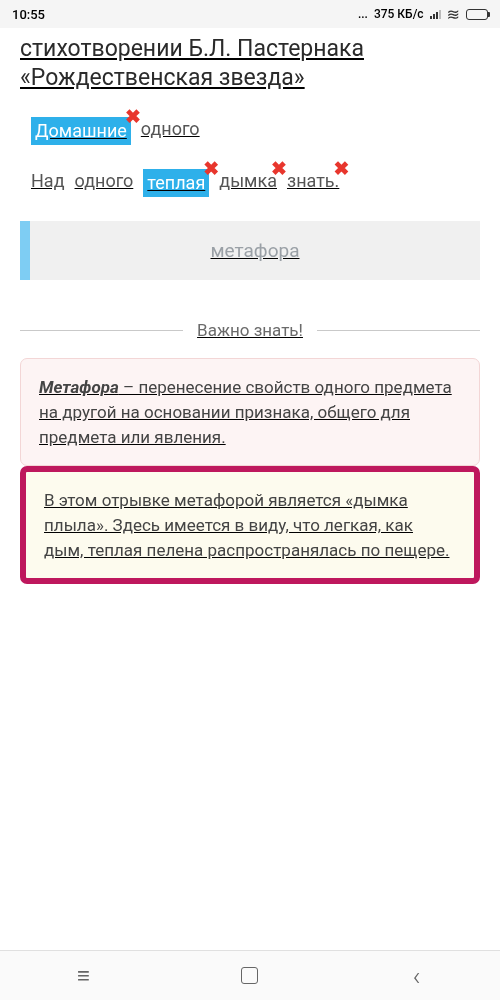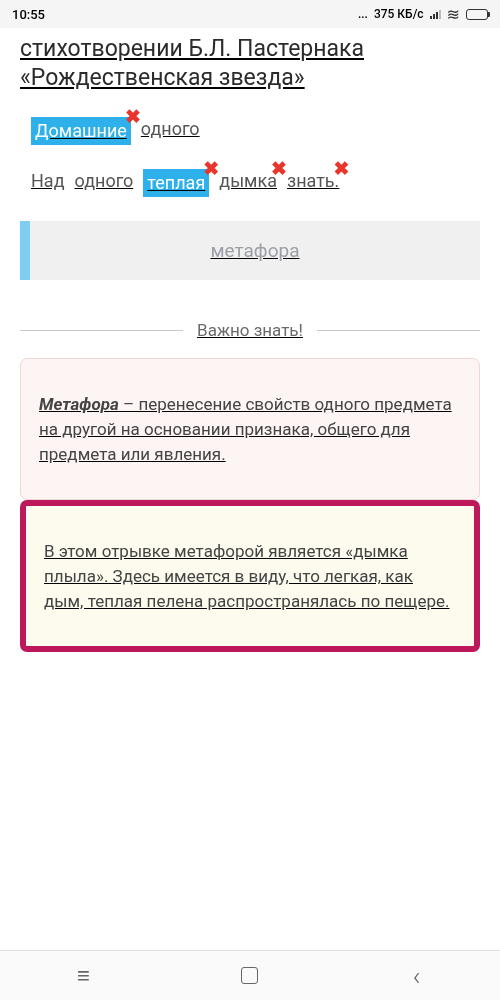--- a/index.html
+++ b/index.html
@@ -56,21 +56,21 @@
     .metaphor-box {
       margin: 18px 0 40px; background: #f0f0f0;
       border-left: 10px solid #7ecdf3;
       text-align: center; padding: 18px 0;
       color: #9aa0a6; font-size: 19px;
     }
     .divider-wrap { display: flex; align-items: center; margin: 18px 0; gap: 14px; }
     .divider-line { flex: 1; height: 1px; background: #c9c9c9; }
     .divider-label { color: #6b6b6b; font-size: 17px; }
     .info-box {
-      border-radius: 7px; padding: 33px 18px;
+      border-radius: 7px; padding: 16px 18px;
       font-size: 17px; line-height: 1.45; color: #444;
     }
     .info-box.pink { background: #fdf4f4; border: 1px solid #f3d6d6; }
     .info-box.yellow { background: #fdfbee; border: 6px solid #be185d; margin-bottom: 20px; }
     .info-box b { font-style: italic; font-weight: 700; }
     .nav-bar {
       position: absolute; bottom: 0; left: 0; right: 0;
       height: 50px; background: #fafafa;
       display: flex; justify-content: space-around; align-items: center;
       border-top: 1px solid #e0e0e0;

